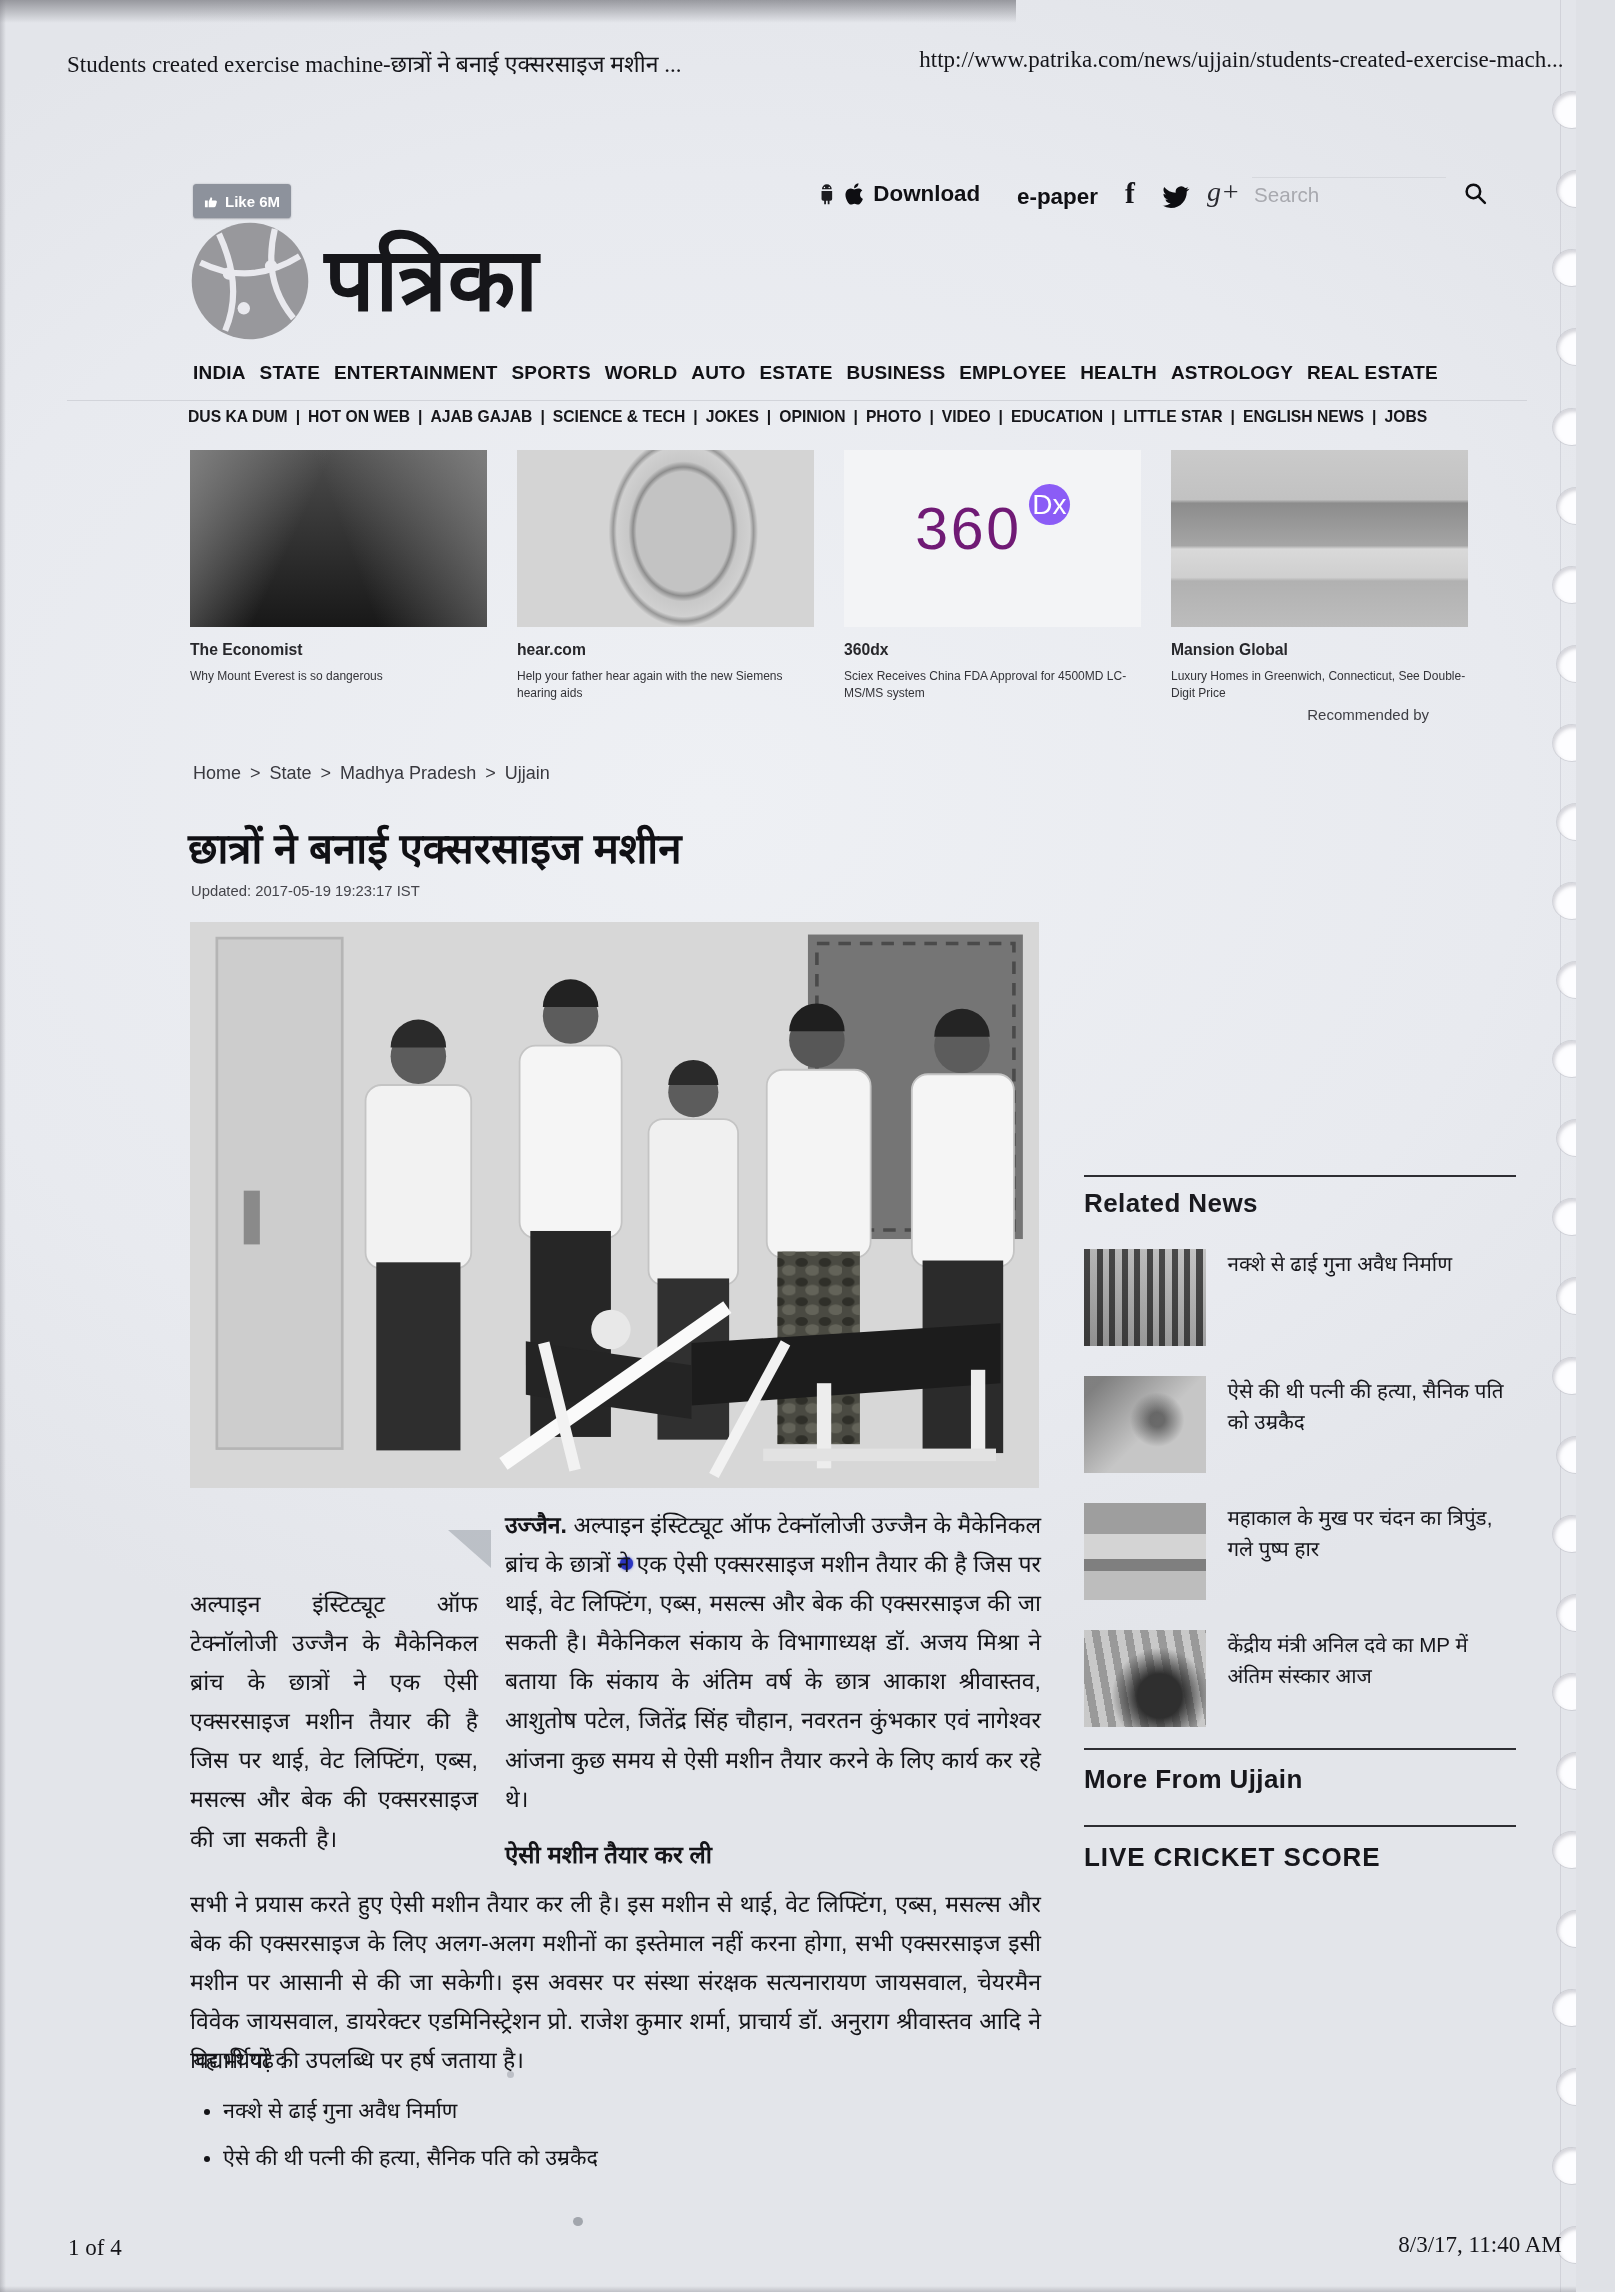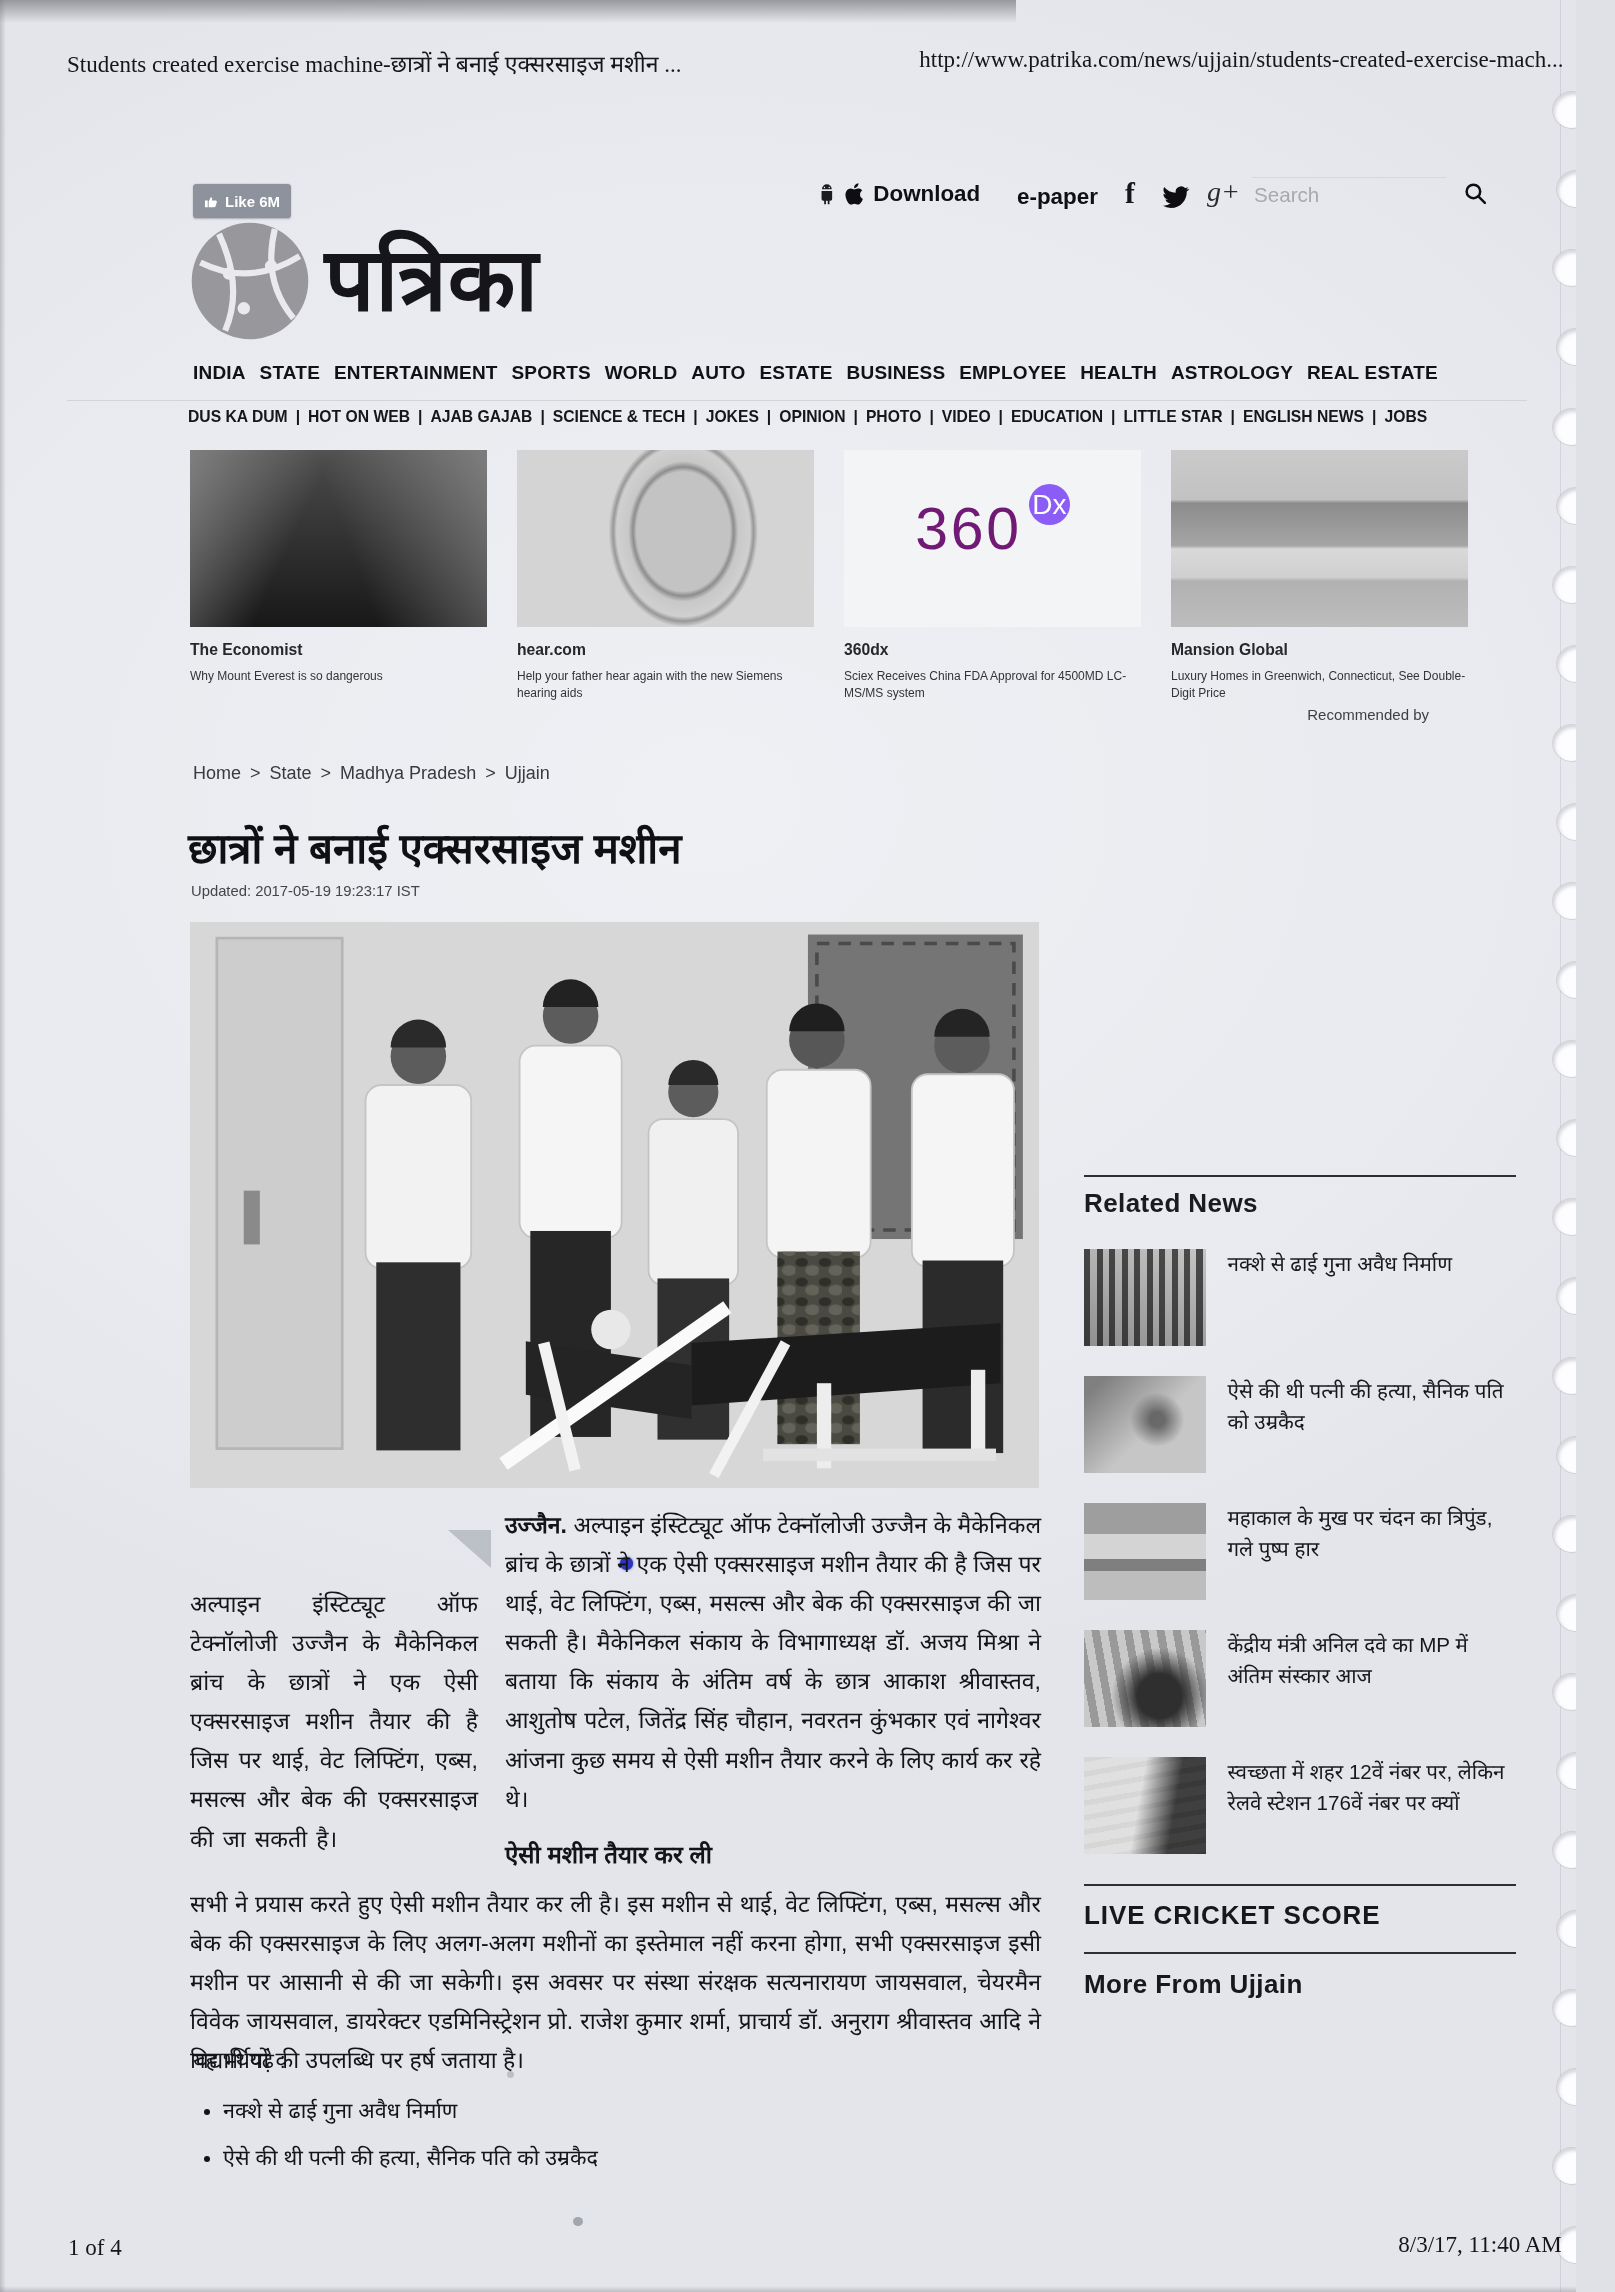--- a/index.html
+++ b/index.html
@@ -377,25 +377,21 @@
   <div class="sb-item">
     <div class="sb-thumb"></div>
     <div class="sb-title">महाकाल के मुख पर चंदन का त्रिपुंड, गले पुष्प हार</div>
   </div>
 
   <div class="sb-item">
     <div class="sb-thumb"></div>
     <div class="sb-title">केंद्रीय मंत्री अनिल दवे का MP में अंतिम संस्कार आज</div>
   </div>
 
-  <div class="sb-item">
-    <div class="sb-thumb"></div>
-    <div class="sb-title">स्वच्छता में शहर 12वें नंबर पर, लेकिन रेलवे स्टेशन 176वें नंबर पर क्यों</div>
-  </div>
 </div>
+    <div class="sb-link-block second">More From Ujjain</div>
     <div class="sb-link-block">LIVE CRICKET SCORE</div>
-    <div class="sb-link-block second">More From Ujjain</div>
   </div>
 
   <div class="pf pf-left">1 of 4</div>
   <div class="pf pf-right">8/3/17, 11:40 AM</div>
 </div>
 
 
 </body></html>

